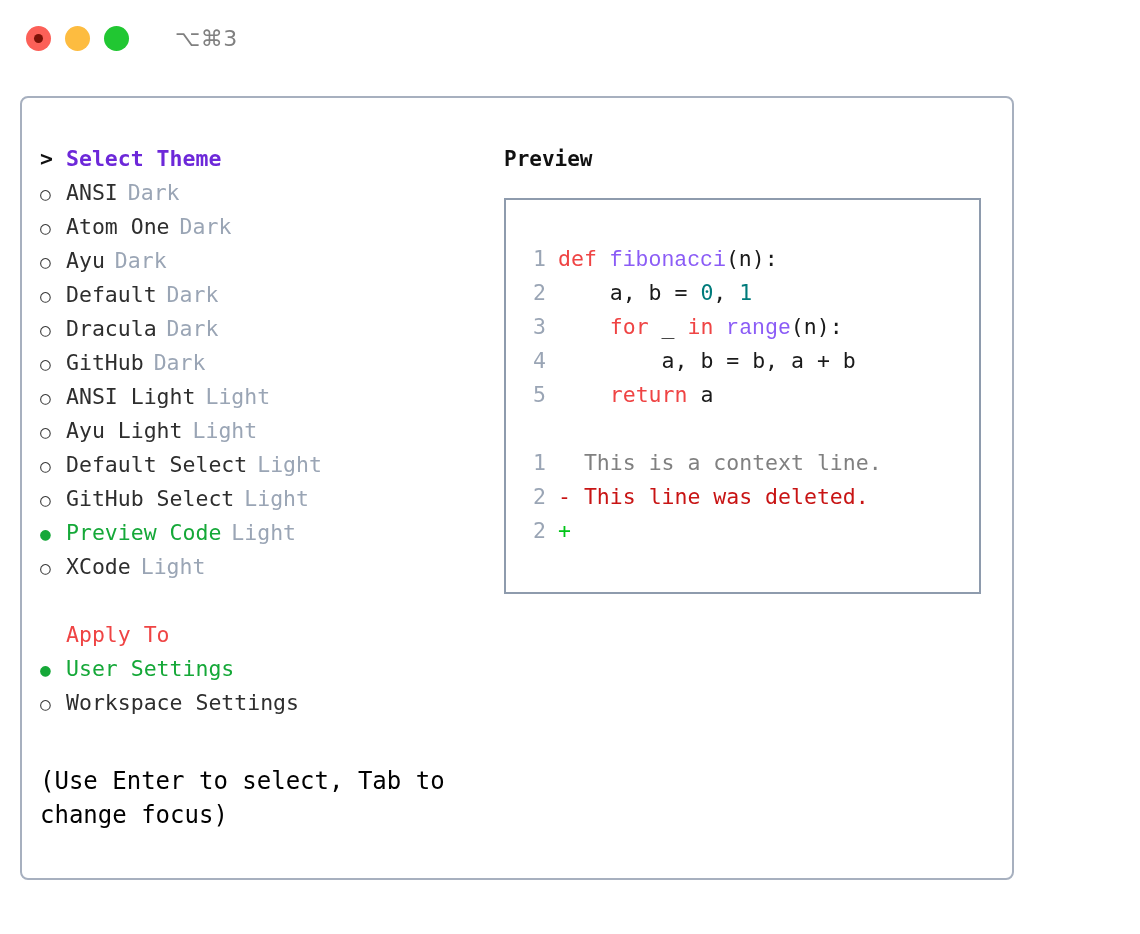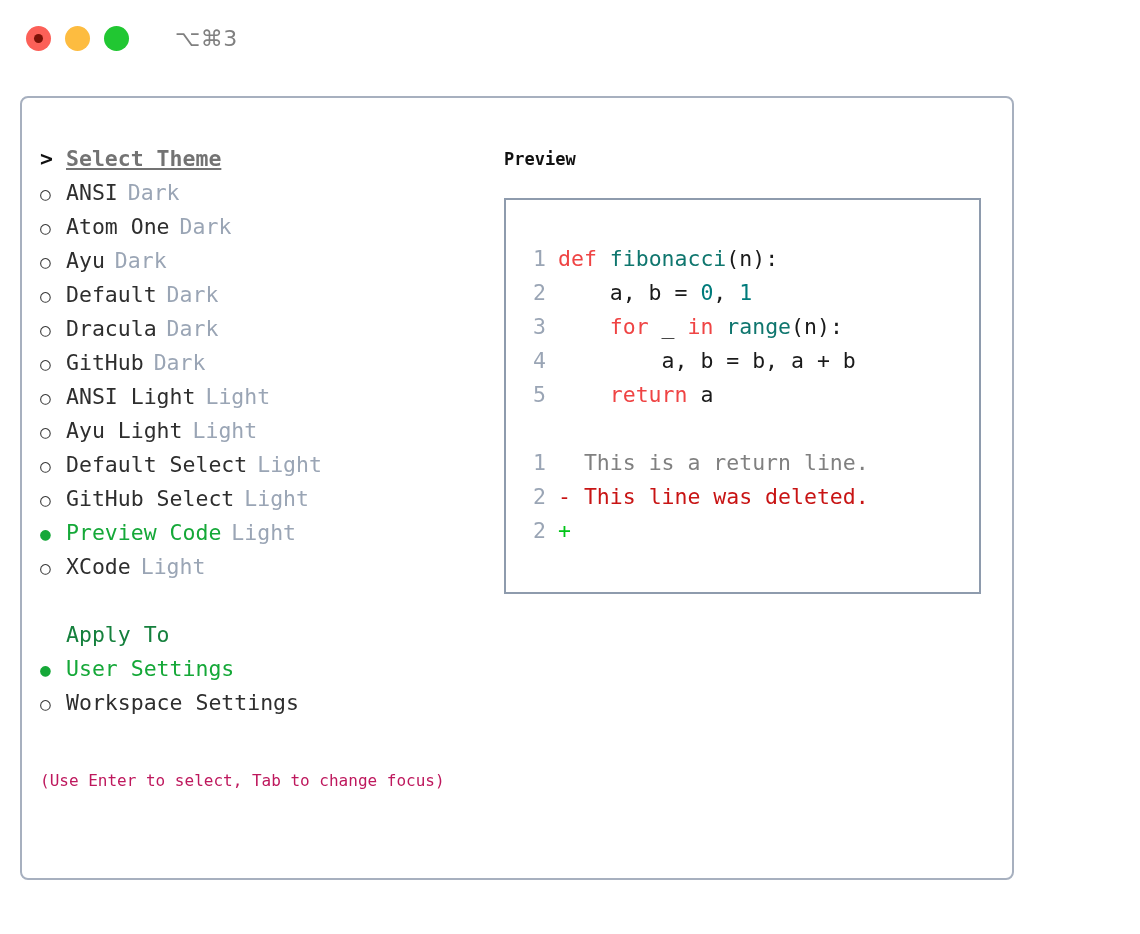--- a/index.html
+++ b/index.html
@@ -102,48 +102,48 @@
     width: 26px;
     flex: 0 0 26px;
     color: #3a3a3a;
     font-size: 18px;
   }
   .marker.filled  { color: #15a838; font-size: 18px; }
   .marker.caret   { color: #111111; font-weight: bold; font-size: 21.5px; }
   .marker.blank   { color: transparent; }
 
   .label         { color: #2e2e2e; }
-  .label.heading { font-weight: bold; color: #737373; text-decoration: underline; }
+  .label.heading { font-weight: bold; color: #6d28d9; }
   .label.sel     { color: #15a838; }
-  .label.plain   { color: #15803d; }
+  .label.plain   { color: #ef4444; }
 
   .variant {
     color: #9aa5b5;
     margin-left: 10px;
   }
 
   #spacer-1 { height: 34px; }
   #spacer-2 { height: 34px; }
 
   #hint {
     margin-top: 10px;
-    color: #be185d;
-    font-size: 16px;
+    color: #000000;
+    font-size: 24px;
     line-height: 34px;
     width: 420px;
     white-space: pre-wrap;
   }
 
   
   #right-col {
     flex: 1;
     padding-left: 12px;
   }
   #preview-title {
-    font-size: 17px;
+    font-size: 21px;
     font-weight: bold;
     color: #111111;
     line-height: 34px;
   }
   #preview-box {
     margin-top: 22px;
     width: 477px;
     height: 396px;
     border: 2px solid #8e9bad;
     background: #ffffff;
@@ -160,21 +160,21 @@
   .lineno {
     width: 26px;
     flex: 0 0 26px;
     text-align: right;
     color: #9aa5b5;
     margin-right: 12px;
   }
   .code-blank { height: 34px; }
 
   .tok-kw   { color: #ef4444; }
-  .tok-fn   { color: #0f766e; }
+  .tok-fn   { color: #8b5cf6; font-family: Liberation Mono, monospace; }
   .tok-num  { color: #007b7b; }
   .tok-txt  { color: #1a1a1a; }
   .tok-ctx  { color: #808080; }
   .tok-del  { color: #c81414; }
   .tok-add  { color: #00c417; }
 </style>
 </head>
 <body>
 
 <div id="window">
@@ -308,21 +308,21 @@
             <span class="lineno">5</span>
             <span><span class="tok-txt">    </span><span class="tok-kw">return</span><span class="tok-txt"> a</span></span>
           </div>
 
           <div class="code-blank"></div>
 
           <div class="code-line">
             <span class="lineno">1</span>
             <span class="tok-ctx"> </span>
             <span class="tok-ctx">&nbsp;</span>
-            <span class="tok-ctx">This is a return line.</span>
+            <span class="tok-ctx">This is a context line.</span>
           </div>
           <div class="code-line">
             <span class="lineno">2</span>
             <span class="tok-del">-</span>
             <span class="tok-del">&nbsp;</span>
             <span class="tok-del">This line was deleted.</span>
           </div>
           <div class="code-line">
             <span class="lineno">2</span>
             <span class="tok-add">+</span>

